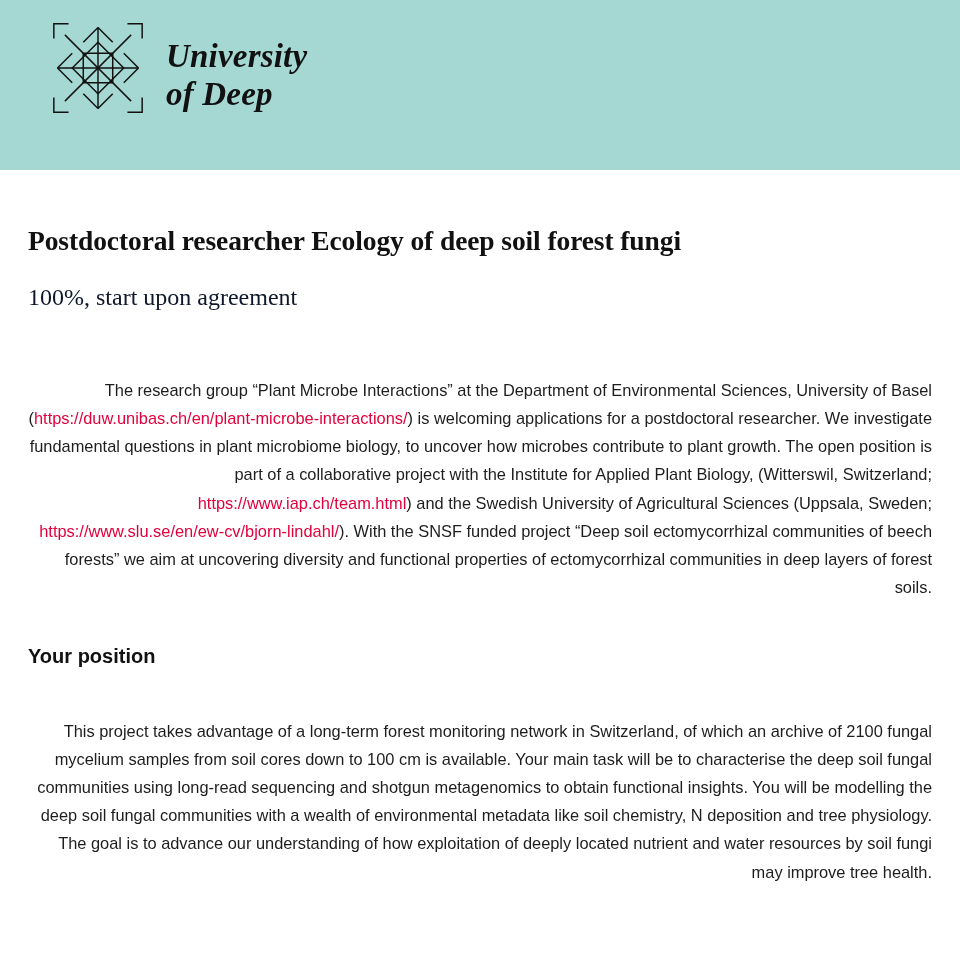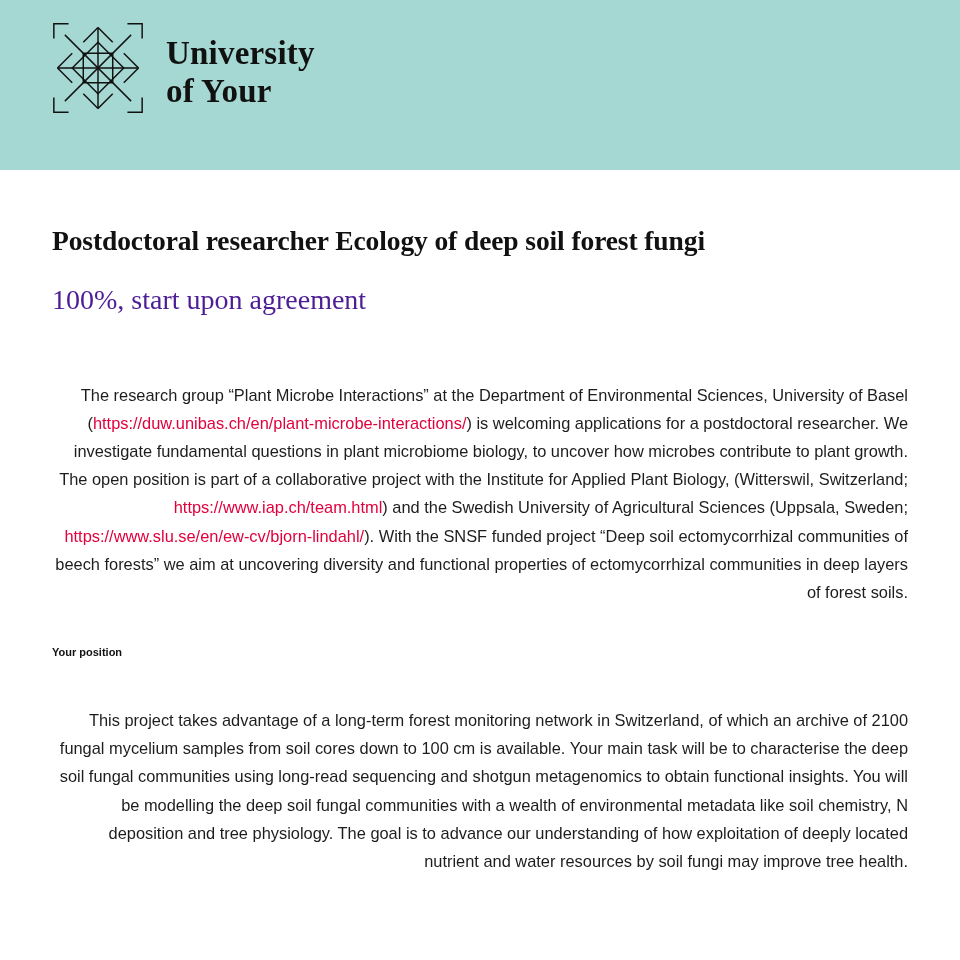--- a/index.html
+++ b/index.html
@@ -24,21 +24,22 @@
     background: #a5d8d2;
     height: 170px;
     width: 100%;
     position: relative;
   }
   .logo-wrap {
     position: absolute;
     left: 52px;
     top: 22px;
     display: flex;
-    align-items: center;
+    align-items: flex-end;
+    font-style: italic;
   }
   .logo-mark {
     width: 92px;
     height: 92px;
     flex: 0 0 auto;
   }
   .logo-text {
     margin-left: 22px;
     margin-top: 10px;
     font-family: "Liberation Serif", serif;
@@ -47,54 +48,54 @@
     line-height: 1.15;
     color: #111111;
     letter-spacing: 0.2px;
   }
   .logo-text .line {
     display: block;
     white-space: pre;
   }
   
   .content {
-    padding: 0 52px;
+    padding: 0 28px;
   }
   h1.job-title {
     font-family: "Liberation Serif", serif;
     font-weight: bold;
     font-size: 27.5px;
     line-height: 1.2;
     margin: 54px 0 0 0;
     color: #111111;
     letter-spacing: -0.1px;
   }
   h2.job-subtitle {
     font-family: "Liberation Serif", serif;
     font-weight: normal;
-    font-size: 28px;
+    font-size: 24px;
     line-height: 1.2;
     margin: 26px 0 1px 0;
-    color: #4c1d95;
+    color: #0f172a;
   }
   .para {
     font-family: "Liberation Sans", sans-serif;
     font-size: 16.4px;
     line-height: 1.72;
     color: #1d1d1d;
     margin: 0;
     text-align: right;
   }
   #intro-paragraph {
     margin-top: 64px;
   }
   .section-heading {
     font-family: "Liberation Sans", sans-serif;
     font-weight: bold;
-    font-size: 11px;
+    font-size: 20px;
     line-height: 1.7;
     color: #111111;
     margin: 37px 0 0 0;
   }
   #position-paragraph {
     margin-top: 44px;
   }
   a.doclink,
   .doclink {
     color: #e2003c;
@@ -131,21 +132,21 @@
           <line x1="50" y1="94" x2="34" y2="78"></line>
           <line x1="50" y1="94" x2="66" y2="78"></line>
           <line x1="6" y1="50" x2="22" y2="34"></line>
           <line x1="6" y1="50" x2="22" y2="66"></line>
           <line x1="94" y1="50" x2="78" y2="34"></line>
           <line x1="94" y1="50" x2="78" y2="66"></line>
         </g>
       </svg>
       <div class="logo-text">
         <span class="line">University</span>
-        <span class="line">of Your</span>
+        <span class="line">of Deep</span>
       </div>
     </div>
   </div>
 
   <div class="content">
 
     <h1 class="job-title">Postdoctoral researcher Ecology of deep soil forest fungi</h1>
 
     <h2 class="job-subtitle">100%, start upon agreement</h2>
 

